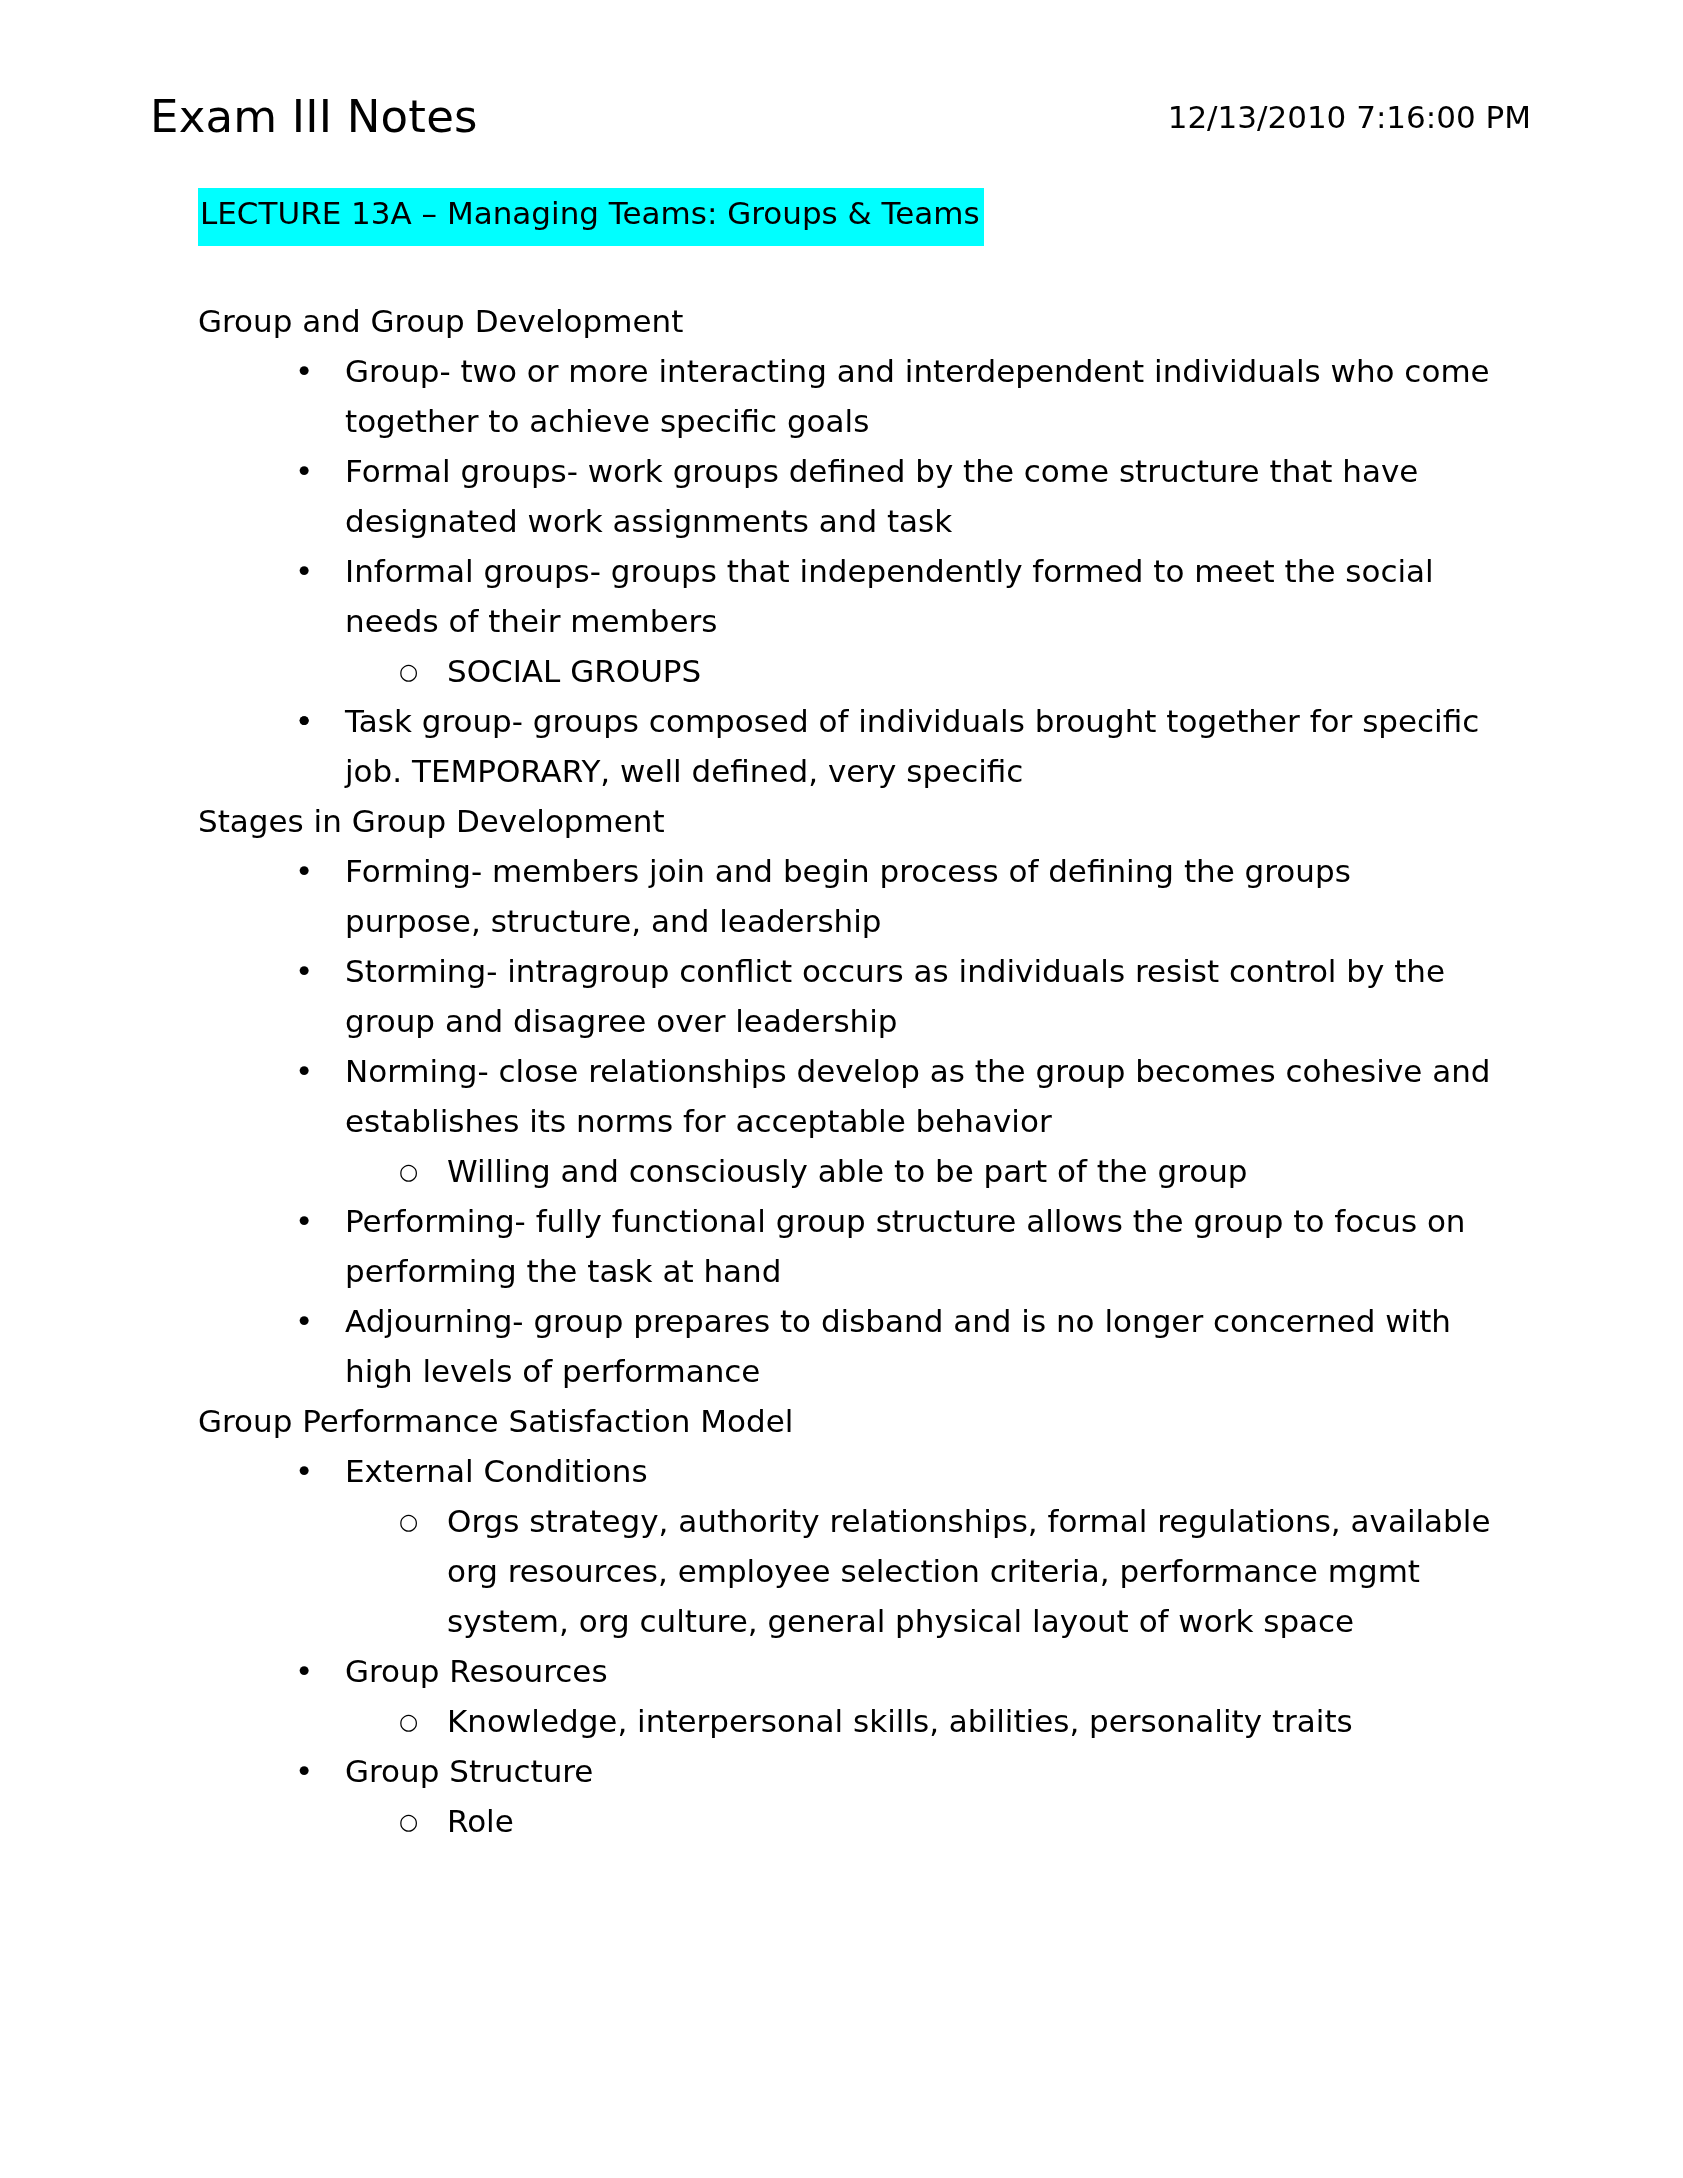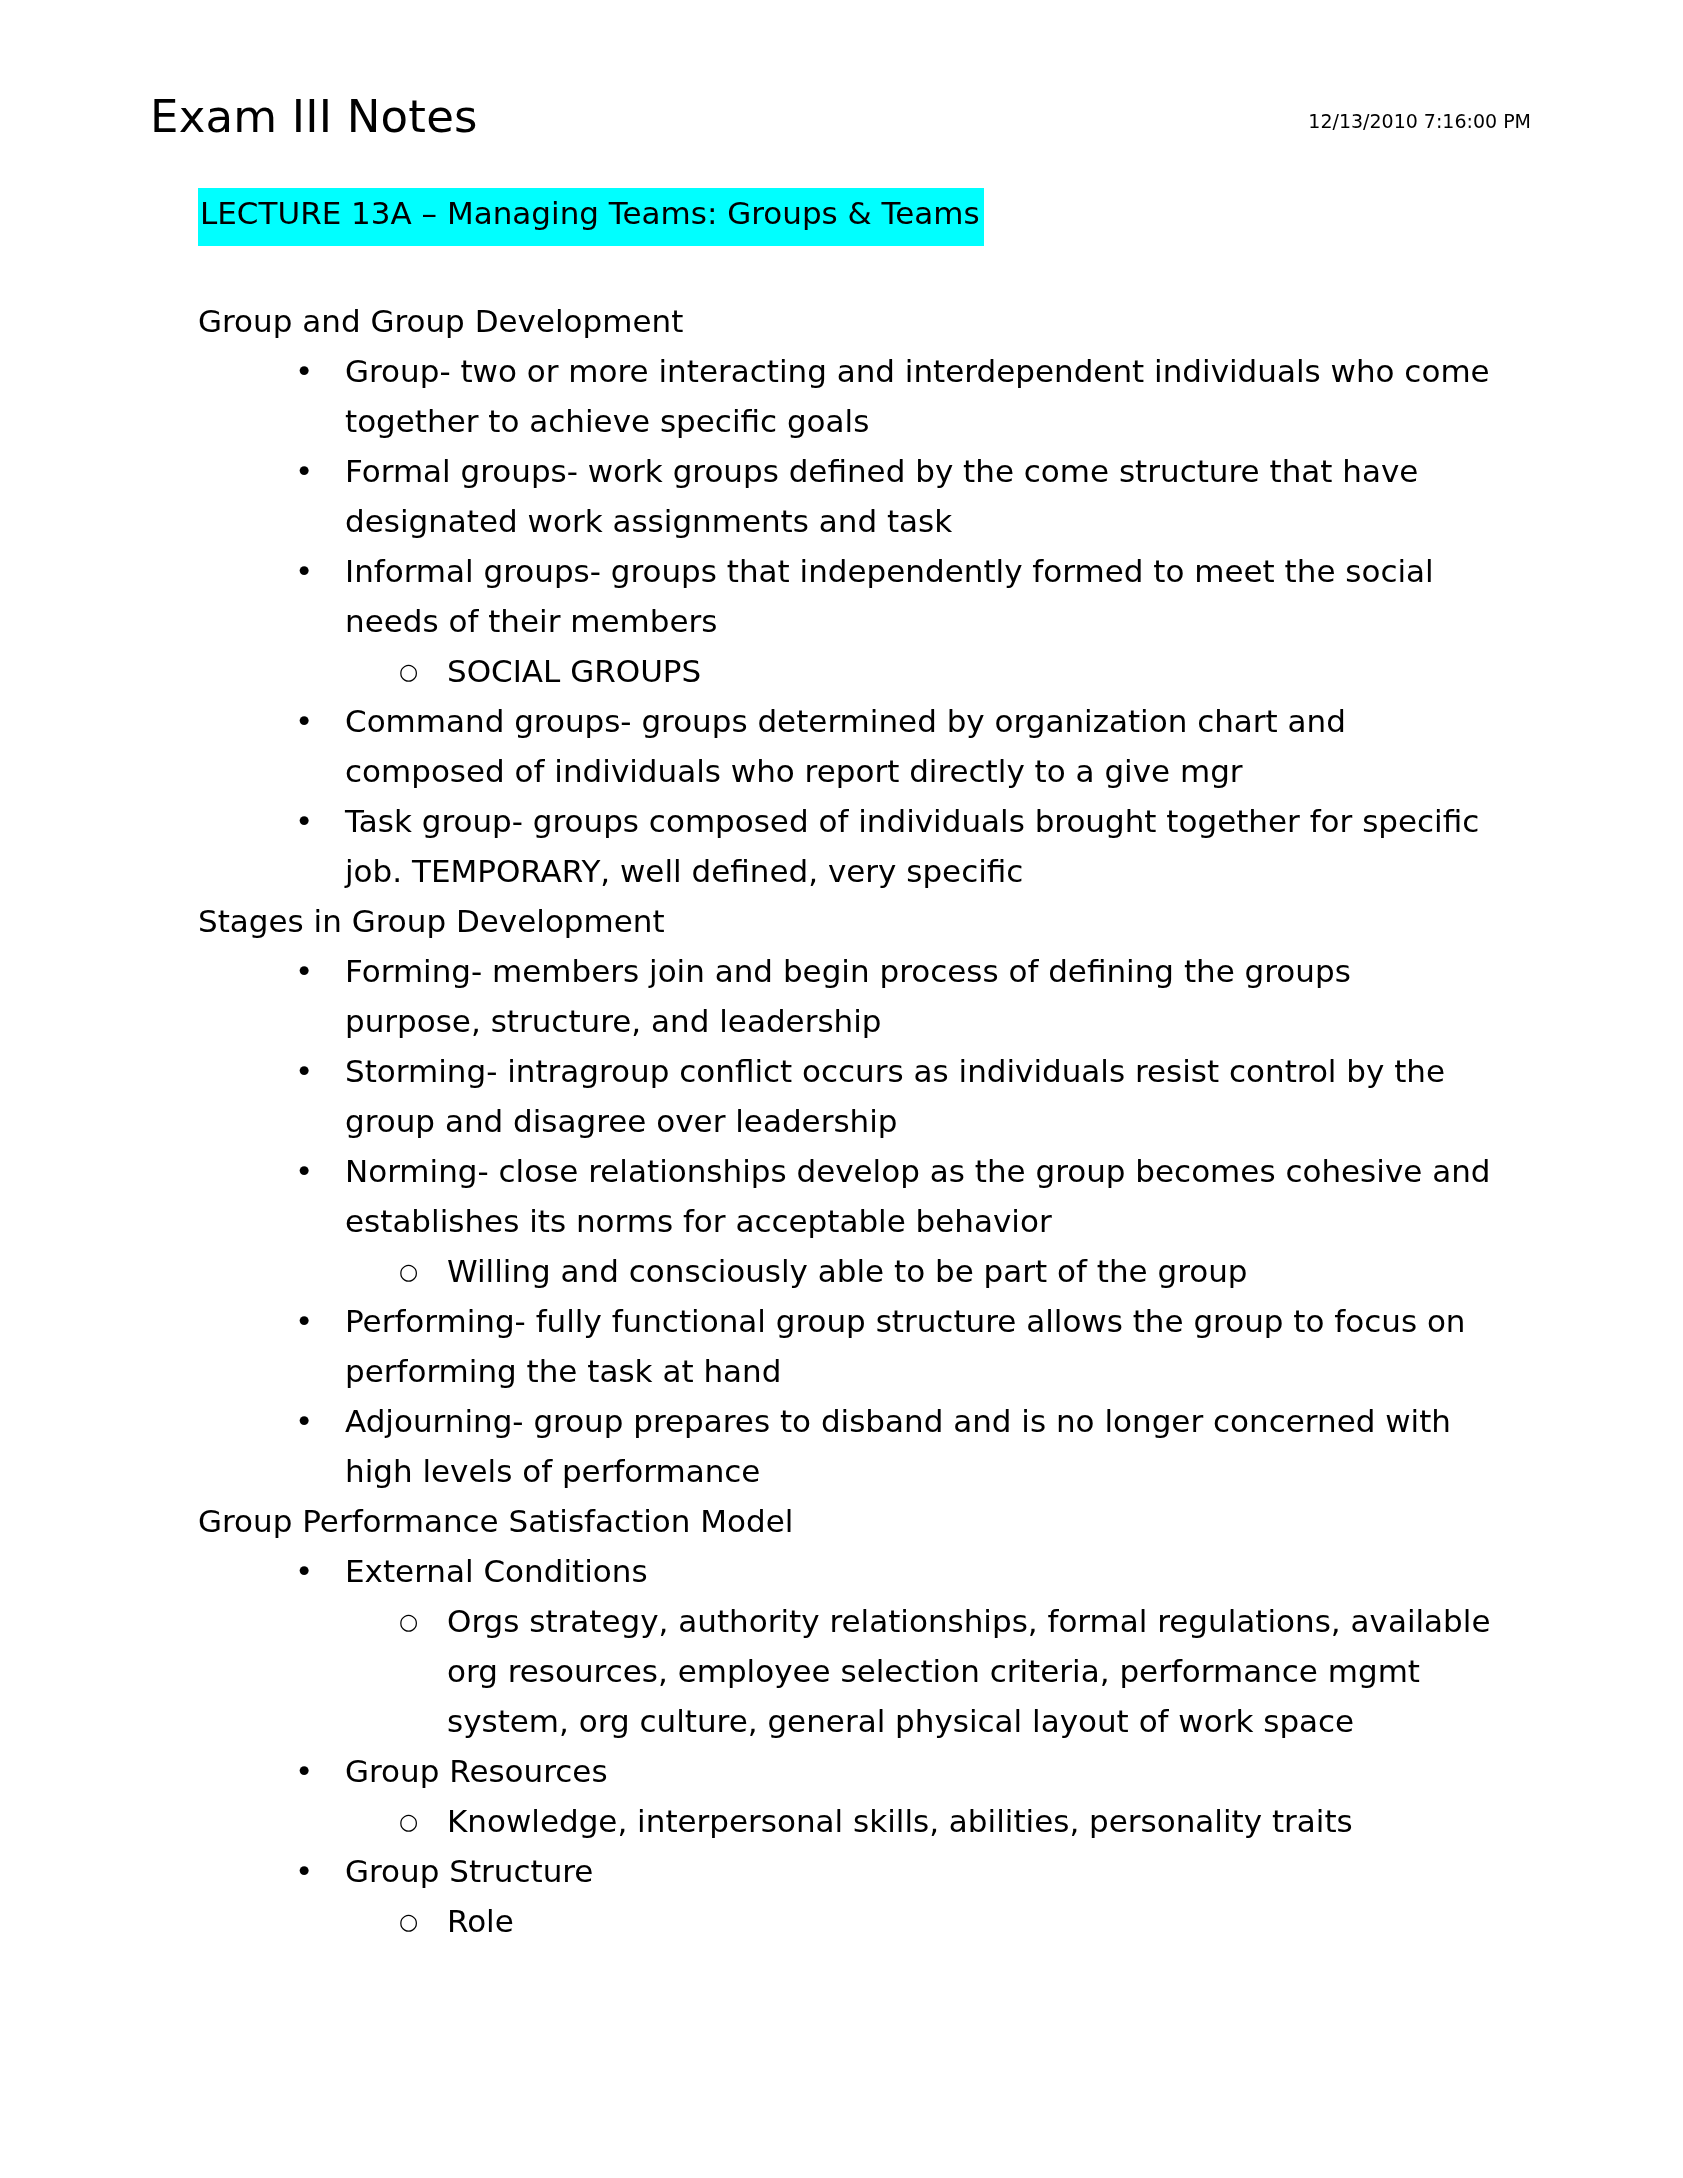--- a/index.html
+++ b/index.html
@@ -32,21 +32,21 @@
     align-items: baseline;
     justify-content: space-between;
   }
   .doc-title {
     font-size: 45px;
     line-height: 51px;
     letter-spacing: 0.2px;
     white-space: nowrap;
   }
   .doc-date {
-    font-size: 19px;
+    font-size: 31px;
     line-height: 36px;
     white-space: nowrap;
     position: relative;
     top: -4px;
   }
 
   
   .doc-body {
     position: absolute;
     left: 0;
@@ -136,21 +136,21 @@
 
     <div class="spacer-line"></div>
 
     <div id="sections-root">
         <div class="sec-head">Group and Group Development</div>
         <div class="bullet-list">
           <div class="lvl1"><span class="marker">•</span><span>Group- two or more interacting and interdependent individuals who come together to achieve specific goals</span></div>
           <div class="lvl1"><span class="marker">•</span><span>Formal groups- work groups defined by the come structure that have designated work assignments and task</span></div>
           <div class="lvl1"><span class="marker">•</span><span>Informal groups- groups that independently formed to meet the social needs of their members</span></div>
           <div class="lvl2"><span class="marker">○</span><span>SOCIAL GROUPS</span></div>
-          <div class="lvl1"><span class="marker">•</span><span>Command groups- groups determined by organization chart and composed of individuals who report directly to a give mgr</span></div>
+          <div class="lvl1"><span class="marker">•</span></div>
           <div class="lvl1"><span class="marker">•</span><span>Task group- groups composed of individuals brought together for specific job. TEMPORARY, well defined, very specific</span></div>
         </div>
         <div class="sec-head">Stages in Group Development</div>
         <div class="bullet-list">
           <div class="lvl1"><span class="marker">•</span><span>Forming- members join and begin process of defining the groups purpose, structure, and leadership</span></div>
           <div class="lvl1"><span class="marker">•</span><span>Storming- intragroup conflict occurs as individuals resist control by the group and disagree over leadership</span></div>
           <div class="lvl1"><span class="marker">•</span><span>Norming- close relationships develop as the group becomes cohesive and establishes its norms for acceptable behavior</span></div>
           <div class="lvl2"><span class="marker">○</span><span>Willing and consciously able to be part of the group</span></div>
           <div class="lvl1"><span class="marker">•</span><span>Performing- fully functional group structure allows the group to focus on performing the task at hand</span></div>
           <div class="lvl1"><span class="marker">•</span><span>Adjourning- group prepares to disband and is no longer concerned with high levels of performance</span></div>

